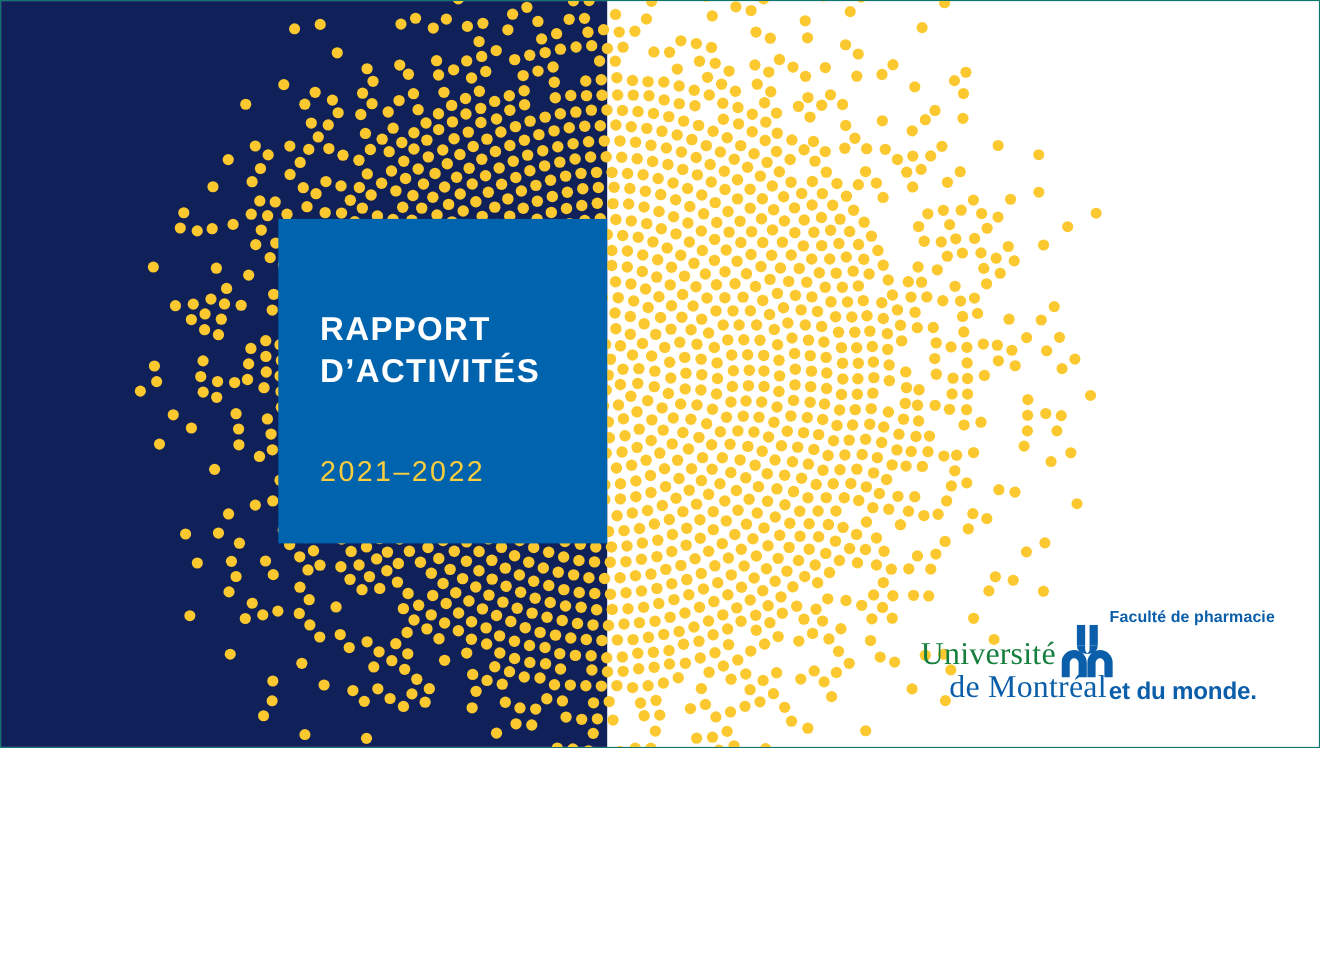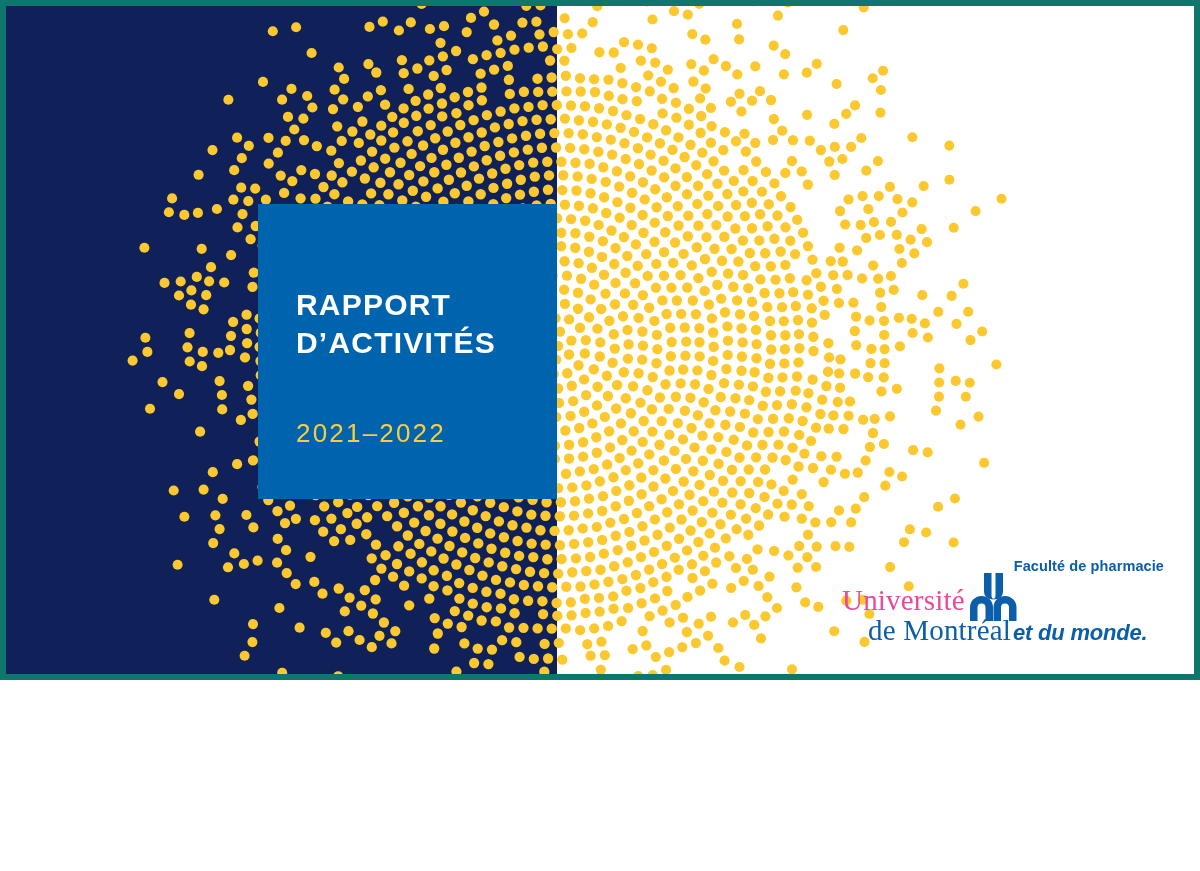--- a/index.html
+++ b/index.html
@@ -18,21 +18,21 @@
   }
 
   
   #page {
     position: absolute;
     left: 0;
     top: 0;
     width: 1200px;
     height: 680px;
     background: #ffffff;
-    border: 6px solid #0f766e;
+    border: 1px solid #0f766e;
     box-sizing: border-box;
     overflow: hidden;
   }
 
   
   #navy-panel {
     position: absolute;
     left: 0;
     top: 0;
     width: 551px;
@@ -118,21 +118,21 @@
     height: 66px;
   }
 
   .logo-line1 {
     position: absolute;
     left: 73px;
     top: 0px;
     font-family: "Liberation Serif", serif;
     font-size: 29px;
     font-weight: normal;
-    color: #ec4899;
+    color: #15803d;
     letter-spacing: 0.2px;
     white-space: nowrap;
   }
 
   .logo-line2 {
     position: absolute;
     left: 99px;
     top: 30px;
     font-family: Liberation Serif, serif;
     font-size: 29px;
@@ -145,21 +145,20 @@
   .logo-tagline {
     position: absolute;
     left: 244px;
     top: 36px;
     font-family: "Liberation Sans", sans-serif;
     font-size: 22px;
     font-weight: bold;
     color: #0b5ea9;
     letter-spacing: -0.2px;
     white-space: nowrap;
-    font-style: italic;
   }
 
   .logo-crest {
     position: absolute;
     left: 201px;
     top: -11px;
     width: 52px;
     height: 48px;
   }
   .logo-crest svg { display:block; }

